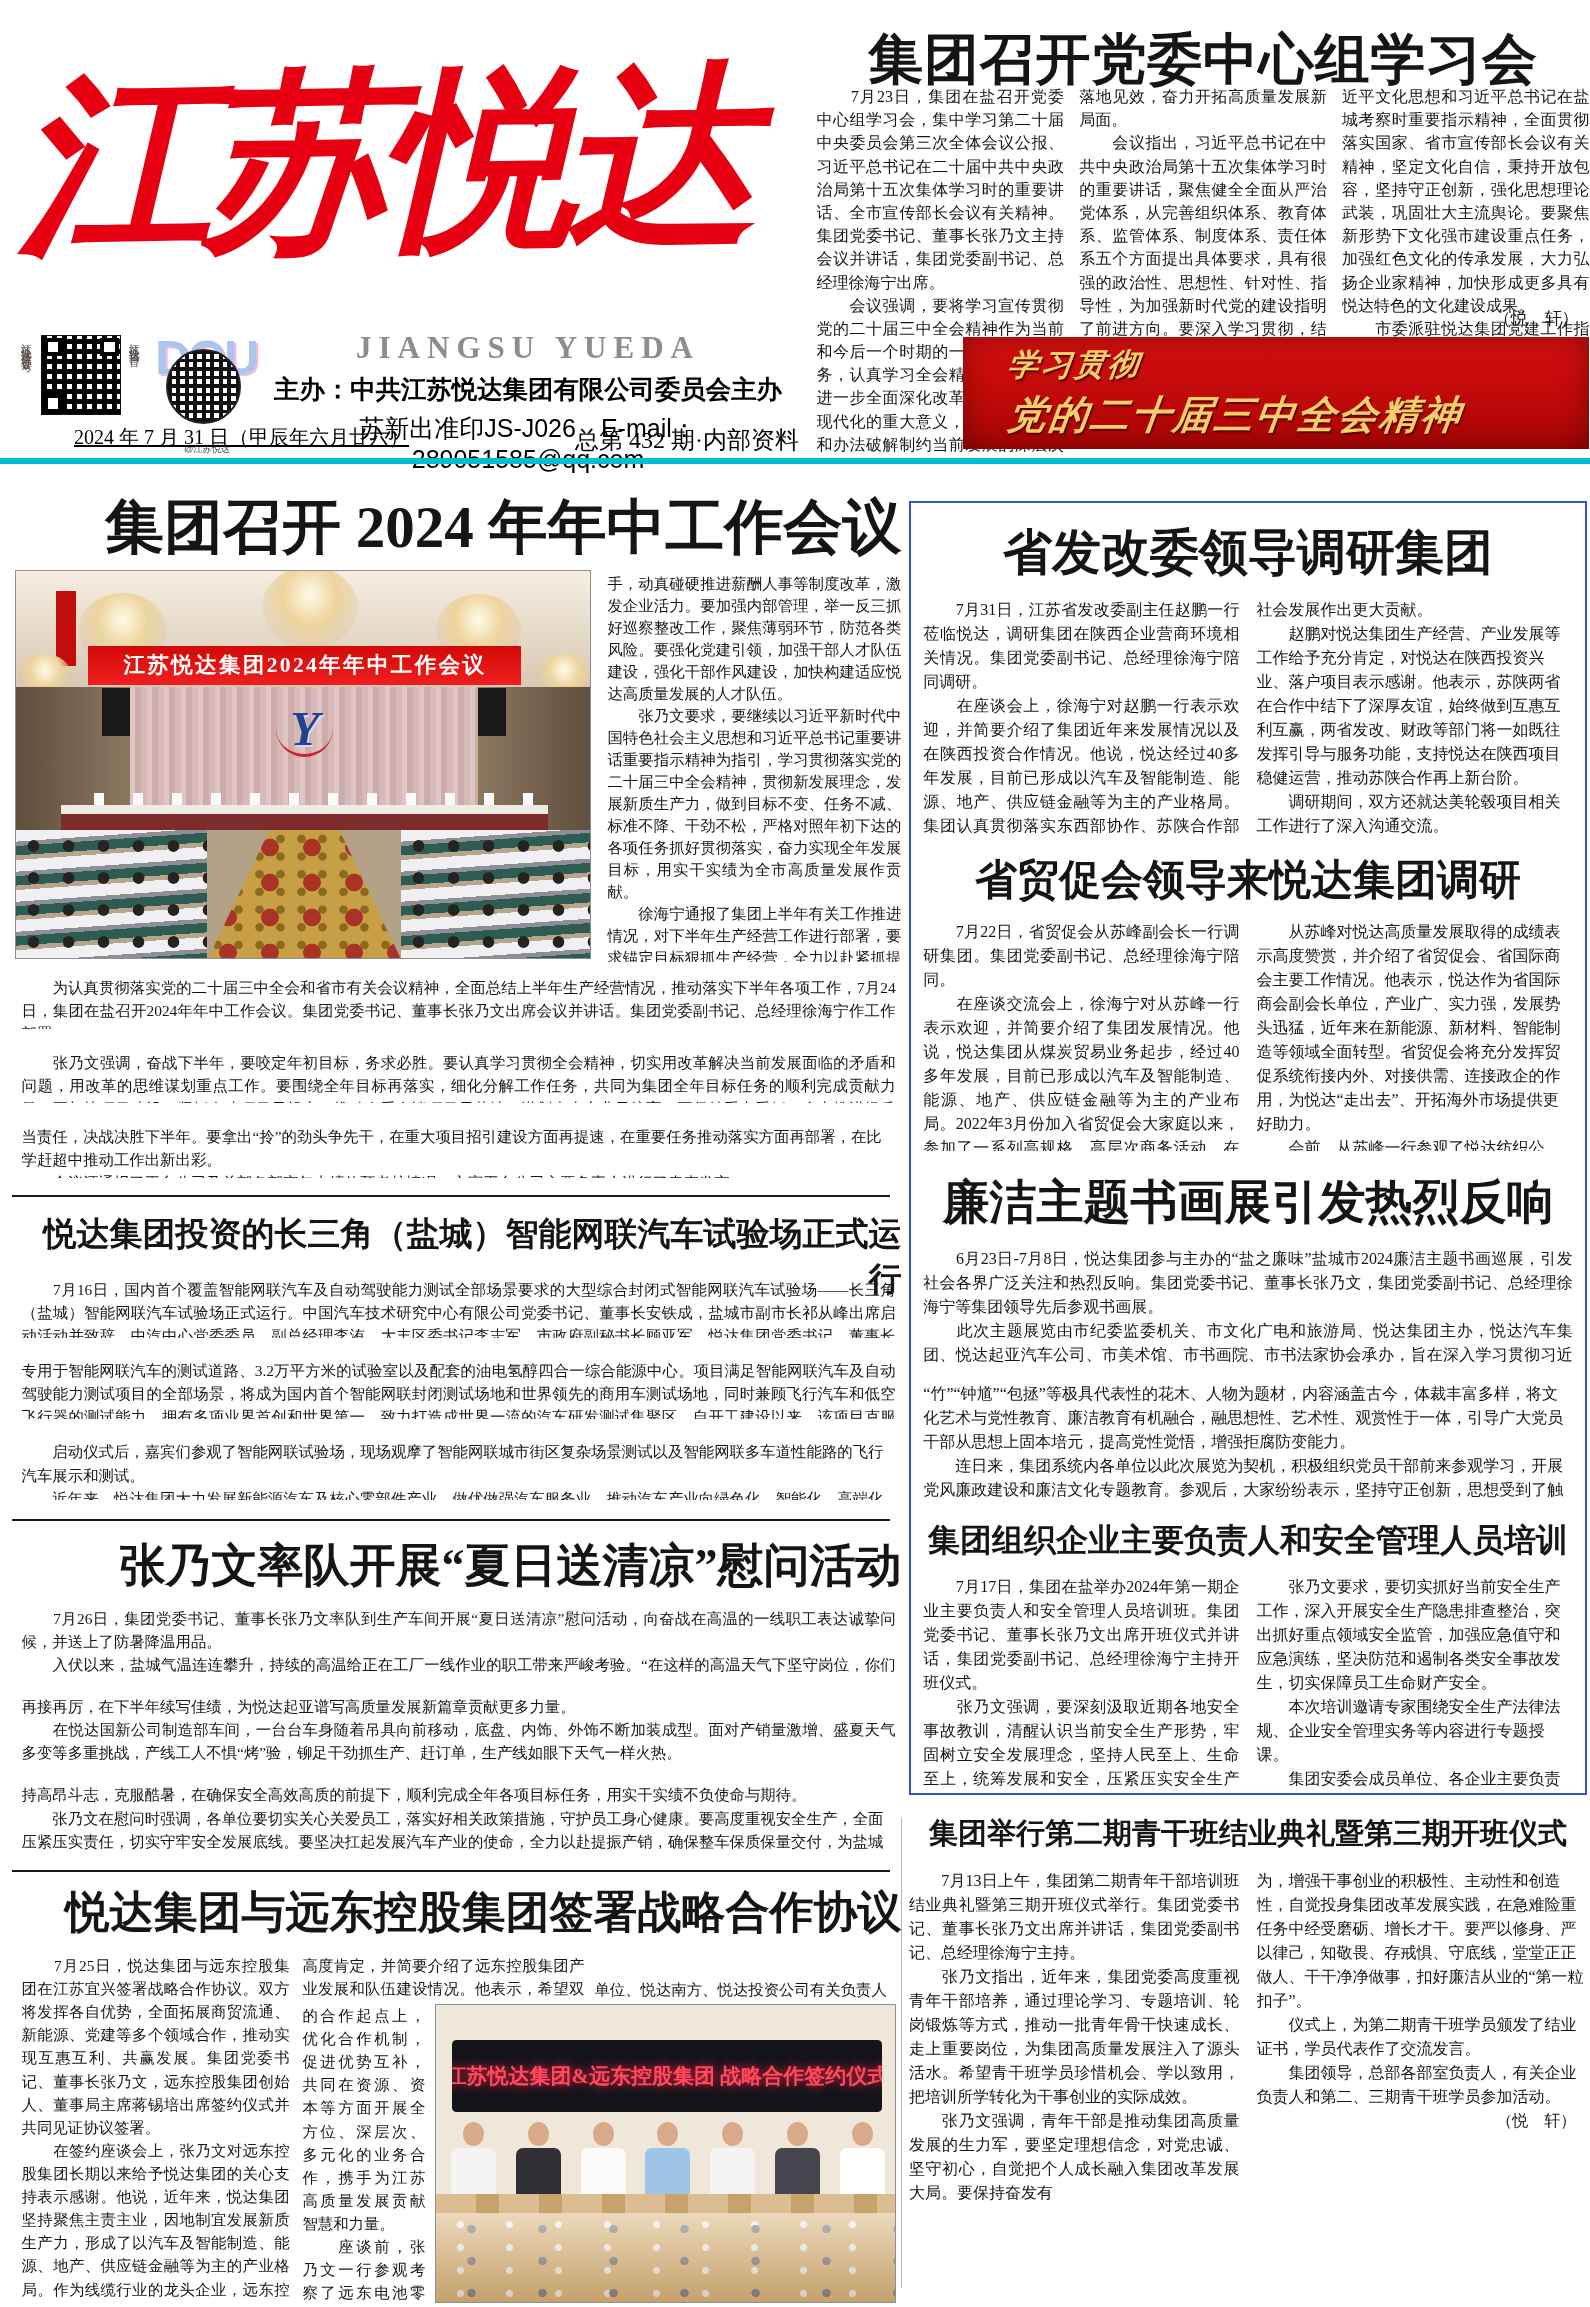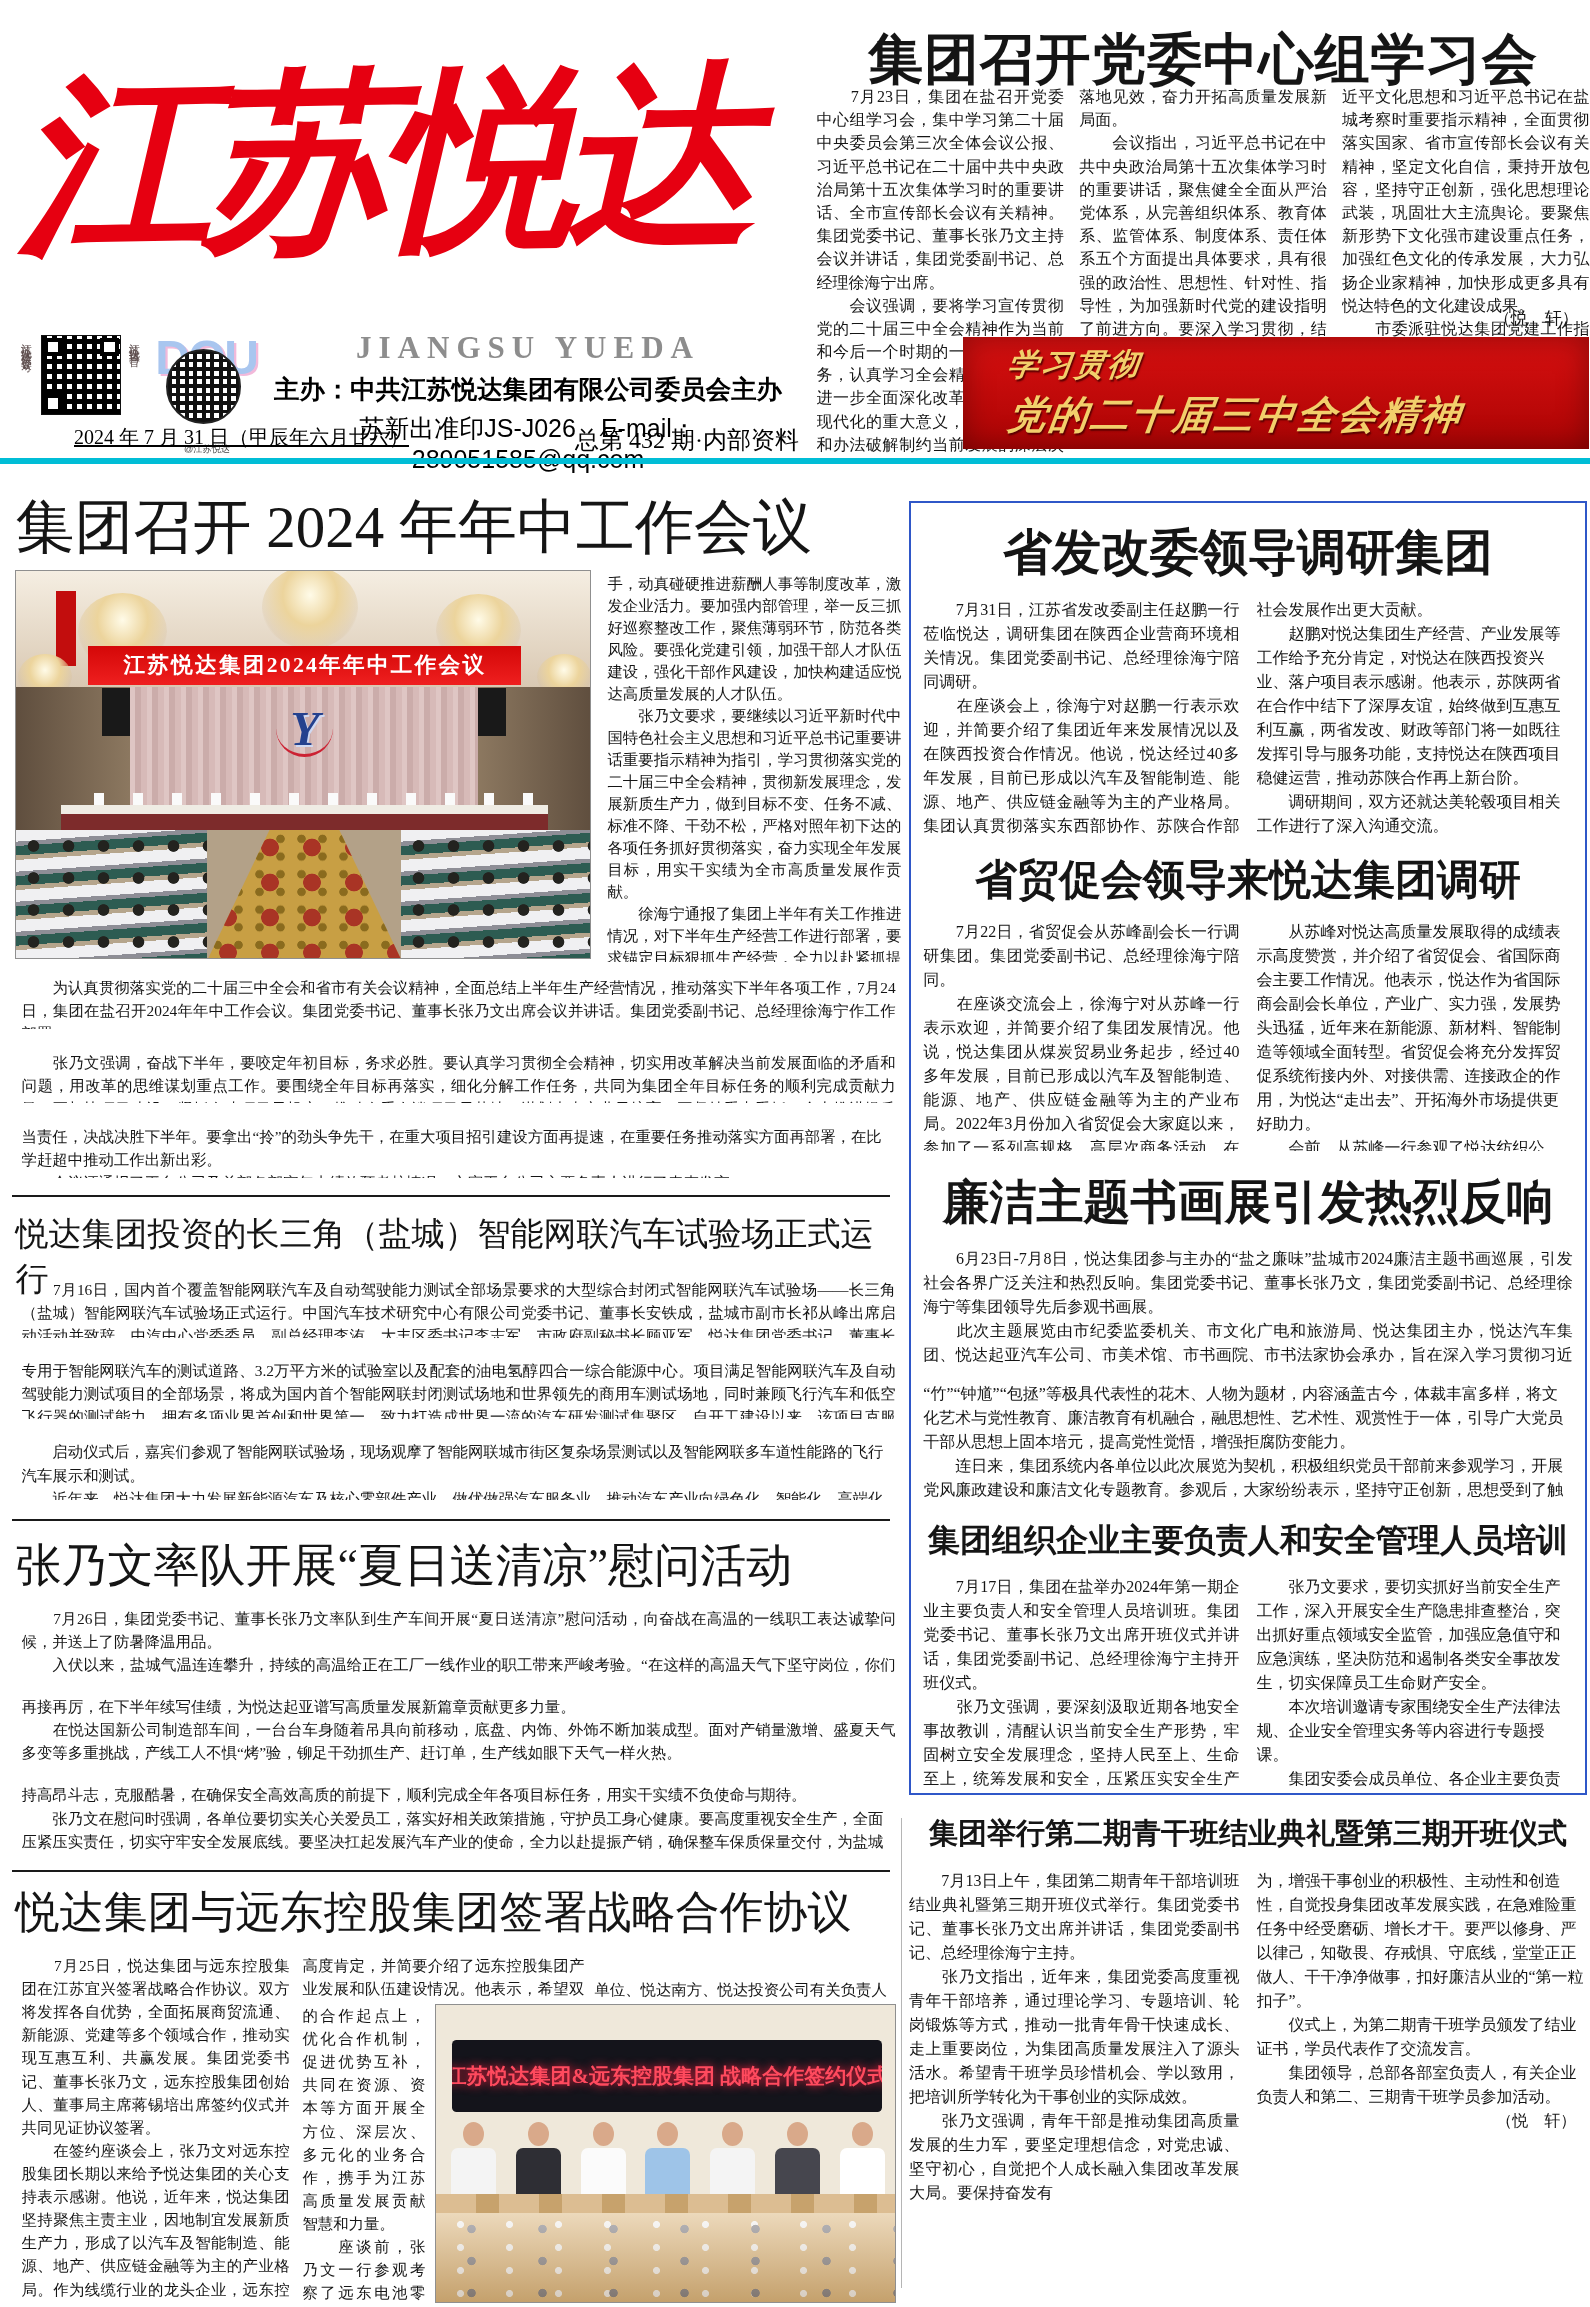--- a/index.html
+++ b/index.html
@@ -54,21 +54,21 @@
     background:linear-gradient(180deg,#d81010,#ab0404); overflow:hidden;
     display:flex; flex-direction:column; justify-content:center; padding-left:45px;
     box-shadow:inset 0 0 31px rgba(0,0,0,.35); }
   .banner div { font-family:"Liberation Sans",sans-serif; font-weight:900; font-style:italic;
     color:#f2cf6b; text-shadow:1.5px 2.3px 1.5px #5c0000; transform:skewX(-7deg); letter-spacing:2.3px; }
   .banner-l1 { font-size:31px; }
   .banner-l2 { font-size:39px; margin-top:1.5px; }
 
   
   .article { position:absolute; }
-  .headline { position:absolute; left:0; width:100%; text-align:left; font-weight:400; }
+  .headline { position:absolute; left:0; width:100%; text-align:right; font-weight:700; }
   .serifhead { font-family:"Liberation Serif","DejaVu Serif",serif; }
   .cols { position:absolute; display:flex; font-size:15.4px; line-height:1.5;flex-direction:column; }
   .col { flex:1; overflow:hidden; }
   .hrule { position:absolute; left:11.6px; width:878px; height:2.3px; background:#1a1a1a; }
 
   #article-a { left:15.4px; top:471px; width:886px; height:720px; }
   #article-a .headline { top:17px; font-size:59px; }
   .a-side { position:absolute; left:592px; top:102px; width:294px; height:389px; overflow:hidden; font-size:15.4px; line-height:1.43; }
   #article-a .cols { left:6.2px; top:505px; width:874px; height:202px; gap:21.6px; }
 

